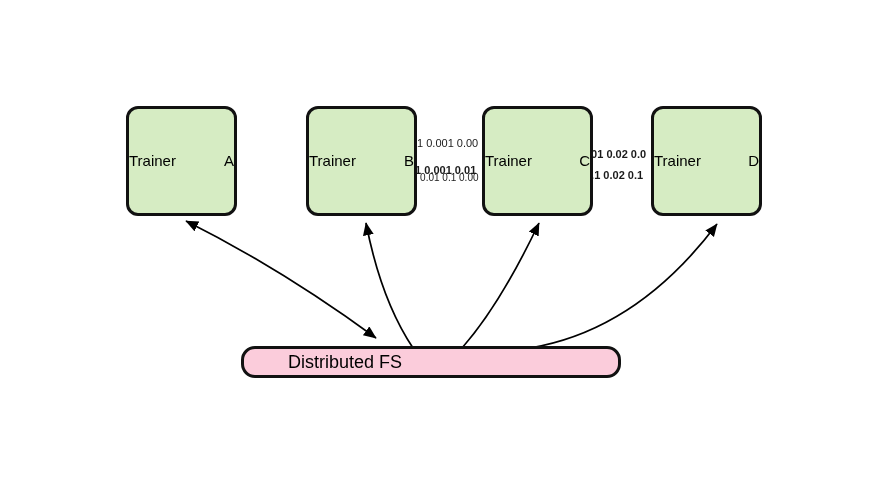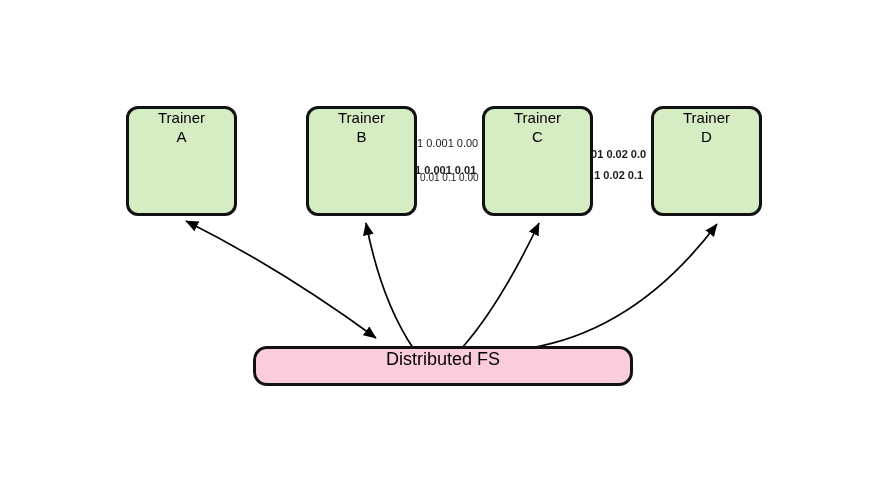--- a/index.html
+++ b/index.html
@@ -14,45 +14,45 @@
     background: #ffffff;
     overflow: hidden;
     font-family: "Liberation Sans", sans-serif;
   }
   .node {
     position: absolute;
     box-sizing: border-box;
     border: 3px solid #111111;
     display: flex;
     align-items: center;
-    justify-content: flex-start;
-    flex-direction: column;
+    justify-content: space-between;
     text-align: center;
     color: #000000;
     z-index: 3;
   }
   .trainer-node {
     background: #d6ecc3;
     border-radius: 12px;
     width: 111px;
     height: 110px;
     font-size: 15px;
     line-height: 1.25;
   }
   .trainer-node .label-line {
     display: block;
   }
   .fs-node {
     background: #fbccdb;
     border-radius: 14px;
-    left: 253px;
+    left: 241px;
     top: 346px;
     width: 380px;
-    height: 40px;
+    height: 32px;
     font-size: 18px;
+    padding-left: 44px;
   }
   .node-a { left: 126px; top: 106px; }
   .node-b { left: 306px; top: 106px; }
   .node-c { left: 482px; top: 106px; }
   .node-d { left: 651px; top: 106px; }
 
   #edges {
     position: absolute;
     left: 0;
     top: 0;

